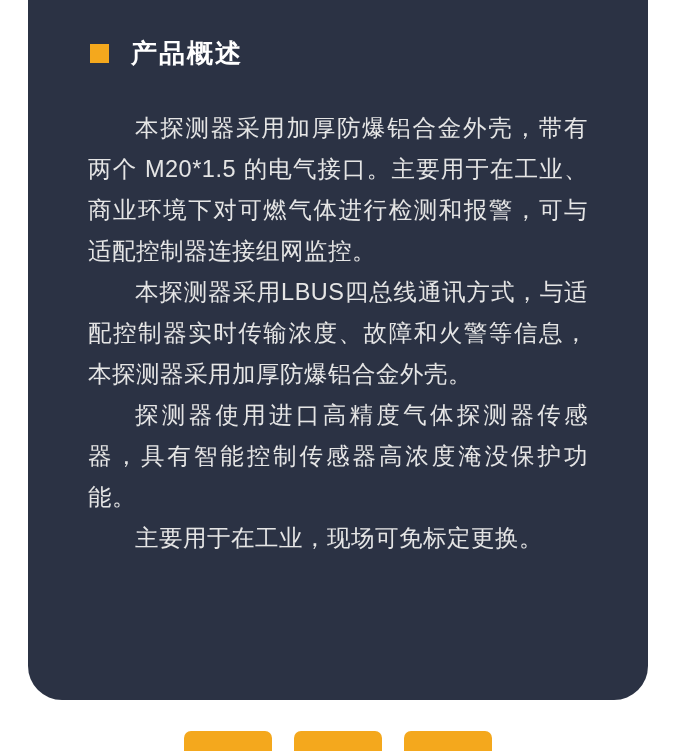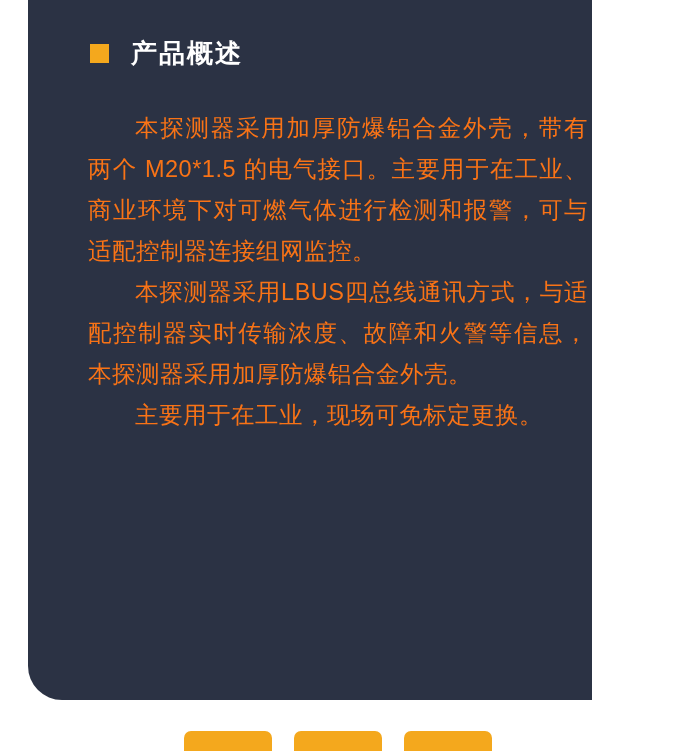--- a/index.html
+++ b/index.html
@@ -8,21 +8,21 @@
   }
   body {
     width: 676px;
     height: 751px;
     background: #ffffff;
     font-family: "Liberation Sans", sans-serif;
     overflow: hidden;
   }
   .page {
     position: relative;
-    width: 592px;
+    width: 676px;
     height: 751px;
     background: #ffffff;
     overflow: hidden;
   }
   
   .card {
     position: absolute;
     left: 28px;
     top: 0px;
     width: 620px;
@@ -54,21 +54,21 @@
     letter-spacing: 2px;
     line-height: 1;
     white-space: nowrap;
   }
   
   .body-text {
     position: absolute;
     left: 60px;
     top: 108px;
     width: 500px;
-    color: #f97316;
+    color: #e5e5e5;
     font-size: 23.5px;
     line-height: 41px;
     text-align: justify;
     text-align-last: left;
     letter-spacing: 0.5px;
   }
   .para {
     margin: 0;
     text-indent: 2em;
   }
@@ -106,20 +106,21 @@
   <div class="card">
 
     <div class="heading">
       <span class="heading-square"></span>
       <span class="heading-text">产品概述</span>
     </div>
 
     <div class="body-text">
       <p class="para">本探测器采用加厚防爆铝合金外壳，带有两个 M20*1.5 的电气接口。主要用于在工业、商业环境下对可燃气体进行检测和报警，可与适配控制器连接组网监控。</p>
       <p class="para">本探测器采用LBUS四总线通讯方式，与适配控制器实时传输浓度、故障和火警等信息，本探测器采用加厚防爆铝合金外壳。</p>
+      <p class="para">探测器使用进口高精度气体探测器传感器，具有智能控制传感器高浓度淹没保护功能。</p>
       <p class="para">主要用于在工业，现场可免标定更换。</p>
     </div>
 
   </div>
 
   <div class="bottom-strip"></div>
 
   <div class="tabs">
     <div class="tab"></div>
     <div class="tab"></div>

